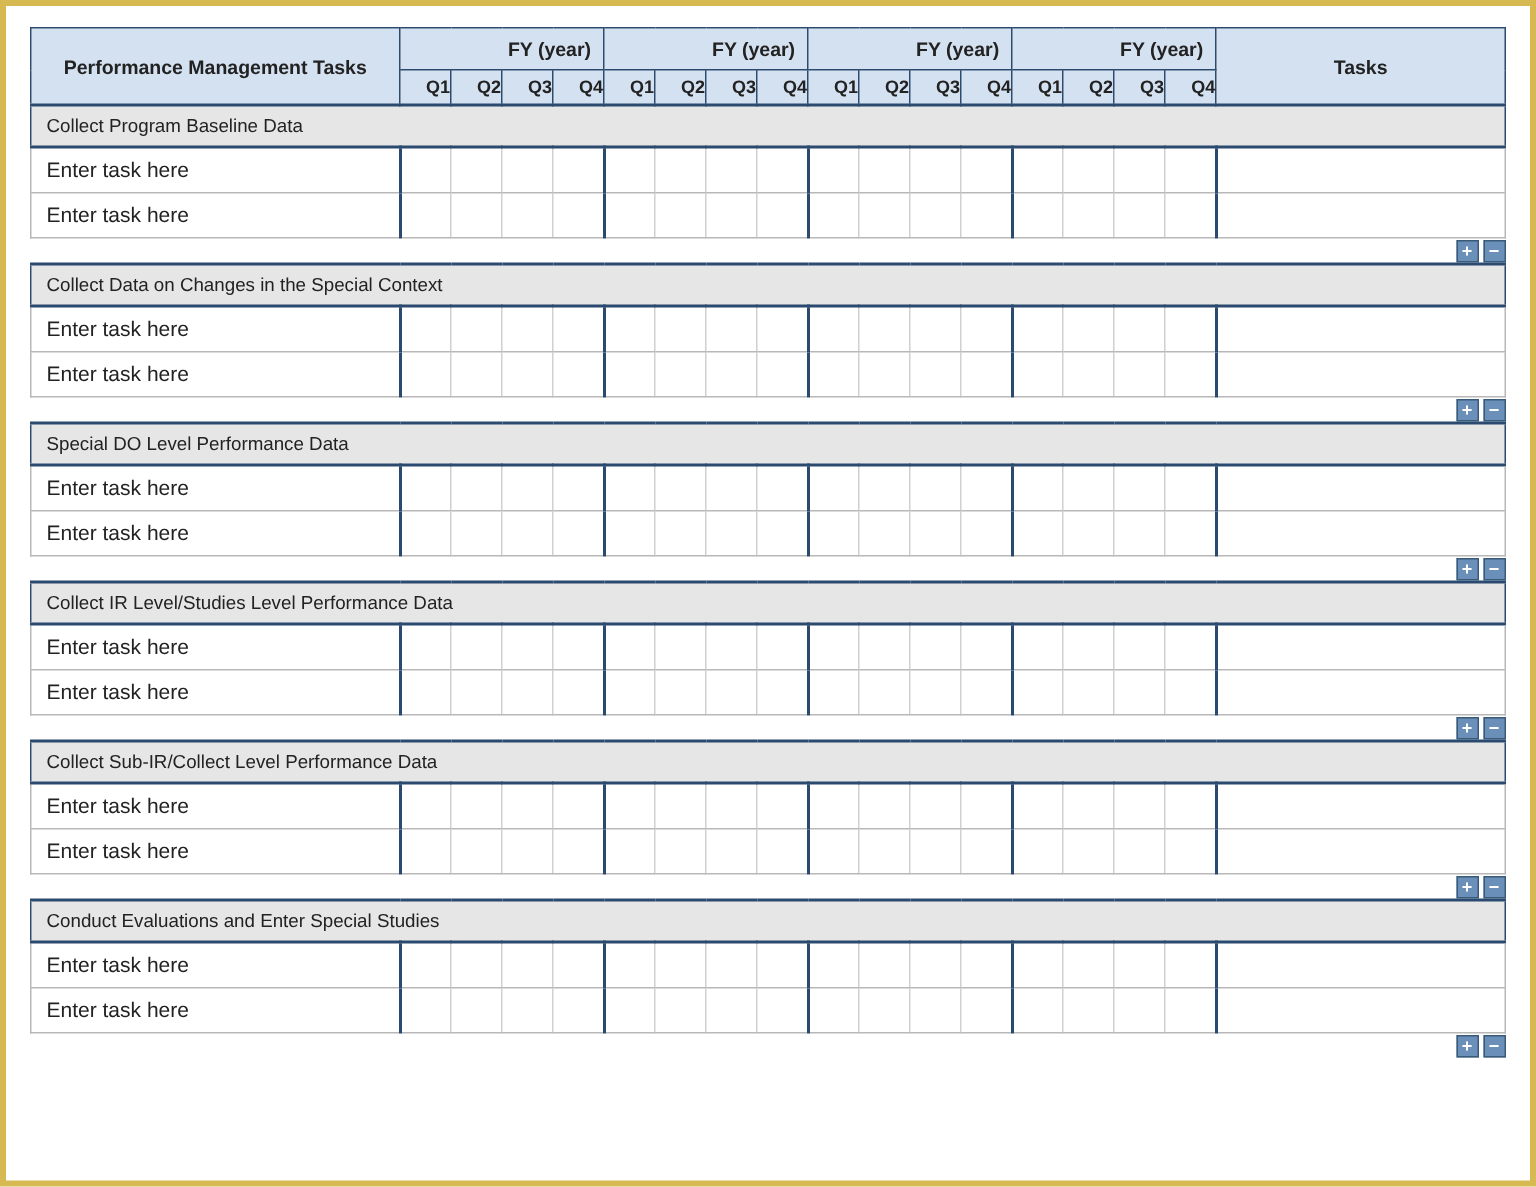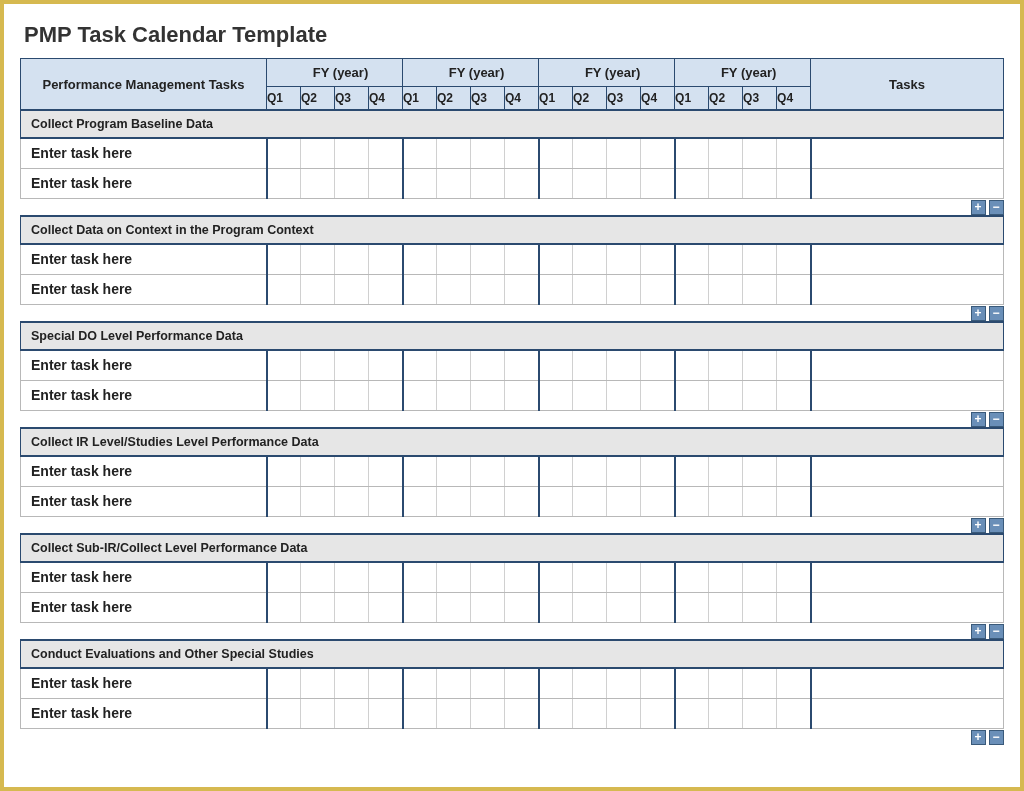--- a/index.html
+++ b/index.html
@@ -37,47 +37,46 @@
 
   .hdr-row1 th, .hdr-row2 th {
     background: #d4e1f0;
     border: 1px solid #2b4a6f;
     font-size: 13px;
     font-weight: bold;
     color: #222;
     text-align: center;
     padding: 6px 8px;
   }
-  .hdr-row1 th.fy { text-align: center; padding-left:20px; }
-  .hdr-row2 th { text-align: left; padding: 4px 0; font-size:12px;}
+  .hdr-row1 th.fy { text-align: right; padding-left:20px; }
+  .hdr-row2 th { text-align: right; padding: 4px 0; font-size:12px;}
 
   .section-hdr td {
     background: #e6e6e6;
     border-top: 2px solid #2b4a6f;
     border-bottom: 2px solid #2b4a6f;
     border-left: 1px solid #2b4a6f;
     border-right: 1px solid #2b4a6f;
     font-size: 12.5px;
-    font-weight: bold;
+    font-weight: normal;
     color: #222;
     padding: 6px 10px;
   }
   .task-row td {
     border-left: 1px solid #b8b8b8;
     border-right: 1px solid #b8b8b8;
     border-bottom: 1px solid #b8b8b8;
     height: 30px;
     padding: 0;
   }
   .task-row td.task-name {
     font-size: 14px;
     color: #222;
     padding: 4px 10px;
     text-align: left;
-    font-weight: bold;
   }
   .task-row td.q-cell {
     border-left: 1px solid #d0d0d0;
     border-right: 1px solid #d0d0d0;
   }
   .task-row td.fy-start {
     border-left: 2px solid #2b4a6f;
   }
   .task-row td.notes-cell {
     border-left: 2px solid #2b4a6f;
@@ -110,21 +109,20 @@
     align-items: center;
     justify-content: center;
     cursor: pointer;
   }
 </style>
 </head>
 <body>
 
 <div class="page-frame">
   <div class="inner">
-    <div class="title">PMP Task Calendar Template</div>
 
     <table class="cal">
       <colgroup>
         <col class="c-task">
         <col class="c-q">
           <col class="c-q">
           <col class="c-q">
           <col class="c-q">
         <col class="c-q">
           <col class="c-q">
@@ -217,21 +215,21 @@
           </tr>
           <tr class="gap-row">
             <td colspan="18">
               <div class="pm-controls">
                 <div class="pm-btn">+</div>
                 <div class="pm-btn">−</div>
               </div>
             </td>
           </tr>
           <tr class="section-hdr">
-            <td colspan="18">Collect Data on Context in the Program Context</td>
+            <td colspan="18">Collect Data on Changes in the Special Context</td>
           </tr>
           <tr class="task-row">
             <td class="task-name">Enter task here</td>
             <td class="q-cell fy-start"></td>
             <td class="q-cell"></td>
             <td class="q-cell"></td>
             <td class="q-cell"></td>
             <td class="q-cell fy-start"></td>
             <td class="q-cell"></td>
             <td class="q-cell"></td>
@@ -421,21 +419,21 @@
           </tr>
           <tr class="gap-row">
             <td colspan="18">
               <div class="pm-controls">
                 <div class="pm-btn">+</div>
                 <div class="pm-btn">−</div>
               </div>
             </td>
           </tr>
           <tr class="section-hdr">
-            <td colspan="18">Conduct Evaluations and Other Special Studies</td>
+            <td colspan="18">Conduct Evaluations and Enter Special Studies</td>
           </tr>
           <tr class="task-row">
             <td class="task-name">Enter task here</td>
             <td class="q-cell fy-start"></td>
             <td class="q-cell"></td>
             <td class="q-cell"></td>
             <td class="q-cell"></td>
             <td class="q-cell fy-start"></td>
             <td class="q-cell"></td>
             <td class="q-cell"></td>

